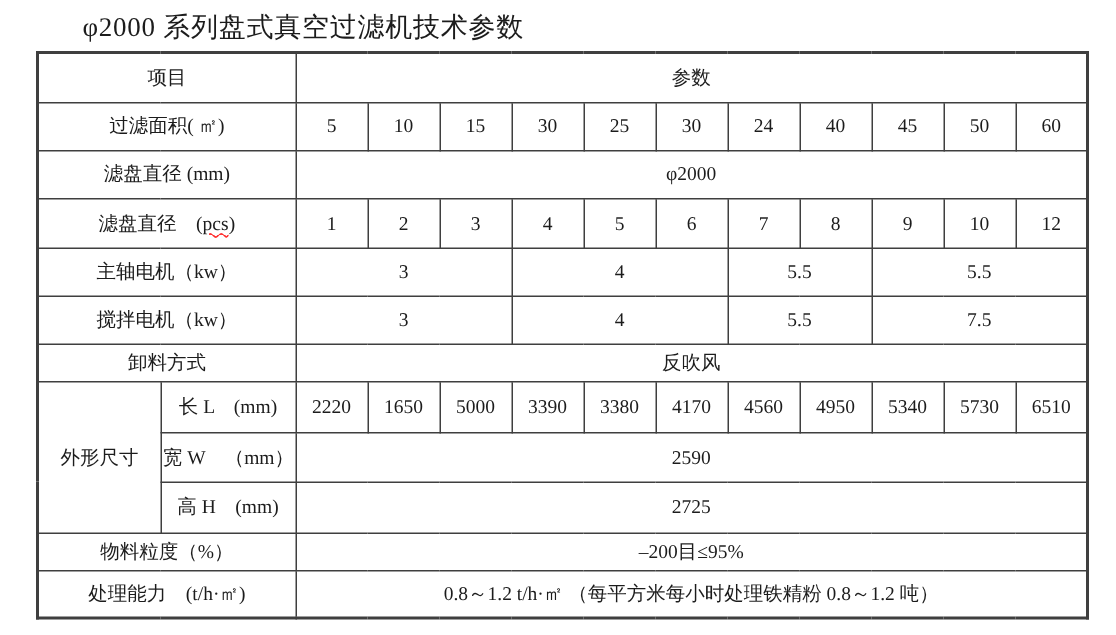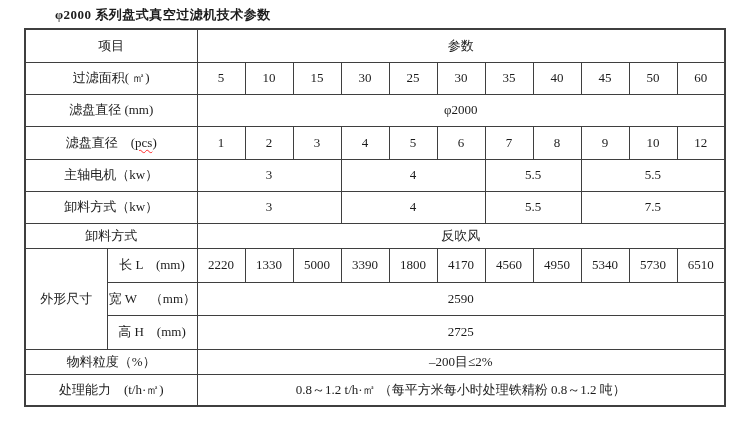--- a/index.html
+++ b/index.html
@@ -5,23 +5,22 @@
   html,body { margin:0; padding:0; }
   body {
     width:744px; height:423px;
     background:#ffffff;
     font-family:"Liberation Serif","DejaVu Serif",serif;
     color:#1c1c1c;
     overflow:hidden;
   }
   .doc-title {
     margin:6px 0 4px 55px;
-    font-size:13px;
+    font-size:18px;
     letter-spacing:0.5px;
-    font-weight:bold;
   }
   table.spec {
     border-collapse:collapse;
     table-layout:fixed;
     margin-left:24px;
     width:702px;
     border:2px solid #3f3f3f;
   }
   table.spec td {
     border:1px solid #3f3f3f;
@@ -75,21 +74,21 @@
     </tr>
 
     <tr class="h32">
       <td colspan="2">过滤面积( ㎡)</td>
       <td class="num">5</td>
       <td class="num">10</td>
       <td class="num">15</td>
       <td class="num">30</td>
       <td class="num">25</td>
       <td class="num">30</td>
-      <td class="num">35</td>
+      <td class="num">24</td>
       <td class="num">40</td>
       <td class="num">45</td>
       <td class="num">50</td>
       <td class="num">60</td>
     </tr>
 
     <tr class="h32">
       <td colspan="2">滤盘直径 (mm)</td>
       <td colspan="11" class="num">φ2000</td>
     </tr>
@@ -111,61 +110,61 @@
 
     <tr class="h32">
       <td colspan="2">主轴电机（kw）</td>
       <td colspan="3" class="num">3</td>
       <td colspan="3" class="num">4</td>
       <td colspan="2" class="num">5.5</td>
       <td colspan="3" class="num">5.5</td>
     </tr>
 
     <tr class="h32">
-      <td colspan="2">卸料方式（kw）</td>
+      <td colspan="2">搅拌电机（kw）</td>
       <td colspan="3" class="num">3</td>
       <td colspan="3" class="num">4</td>
       <td colspan="2" class="num">5.5</td>
       <td colspan="3" class="num">7.5</td>
     </tr>
 
     <tr class="h25">
       <td colspan="2">卸料方式</td>
       <td colspan="11">反吹风</td>
     </tr>
 
     <tr class="h34">
       <td rowspan="3">外形尺寸</td>
       <td>长 L　(mm)</td>
       <td class="num">2220</td>
-      <td class="num">1330</td>
+      <td class="num">1650</td>
       <td class="num">5000</td>
       <td class="num">3390</td>
-      <td class="num">1800</td>
+      <td class="num">3380</td>
       <td class="num">4170</td>
       <td class="num">4560</td>
       <td class="num">4950</td>
       <td class="num">5340</td>
       <td class="num">5730</td>
       <td class="num">6510</td>
     </tr>
 
     <tr class="h33">
       <td>宽 W　（mm）</td>
       <td colspan="11" class="num">2590</td>
     </tr>
 
     <tr class="h34">
       <td>高 H　(mm)</td>
       <td colspan="11" class="num">2725</td>
     </tr>
 
     <tr class="h25">
       <td colspan="2">物料粒度（%）</td>
-      <td colspan="11">–200目≤2%</td>
+      <td colspan="11">–200目≤95%</td>
     </tr>
 
     <tr class="h32">
       <td colspan="2">处理能力　(t/h·㎡)</td>
       <td colspan="11">0.8～1.2 t/h·㎡ （每平方米每小时处理铁精粉 0.8～1.2 吨）</td>
     </tr>
 
   </tbody>
 </table>
 

